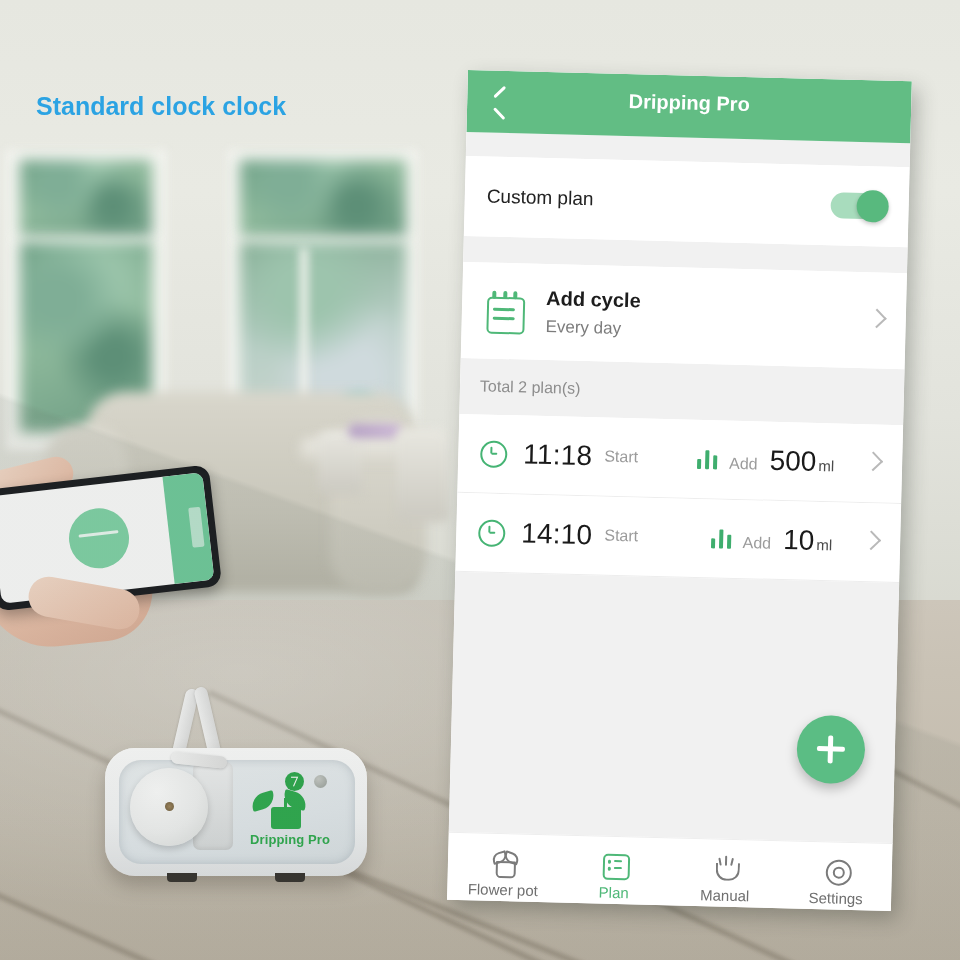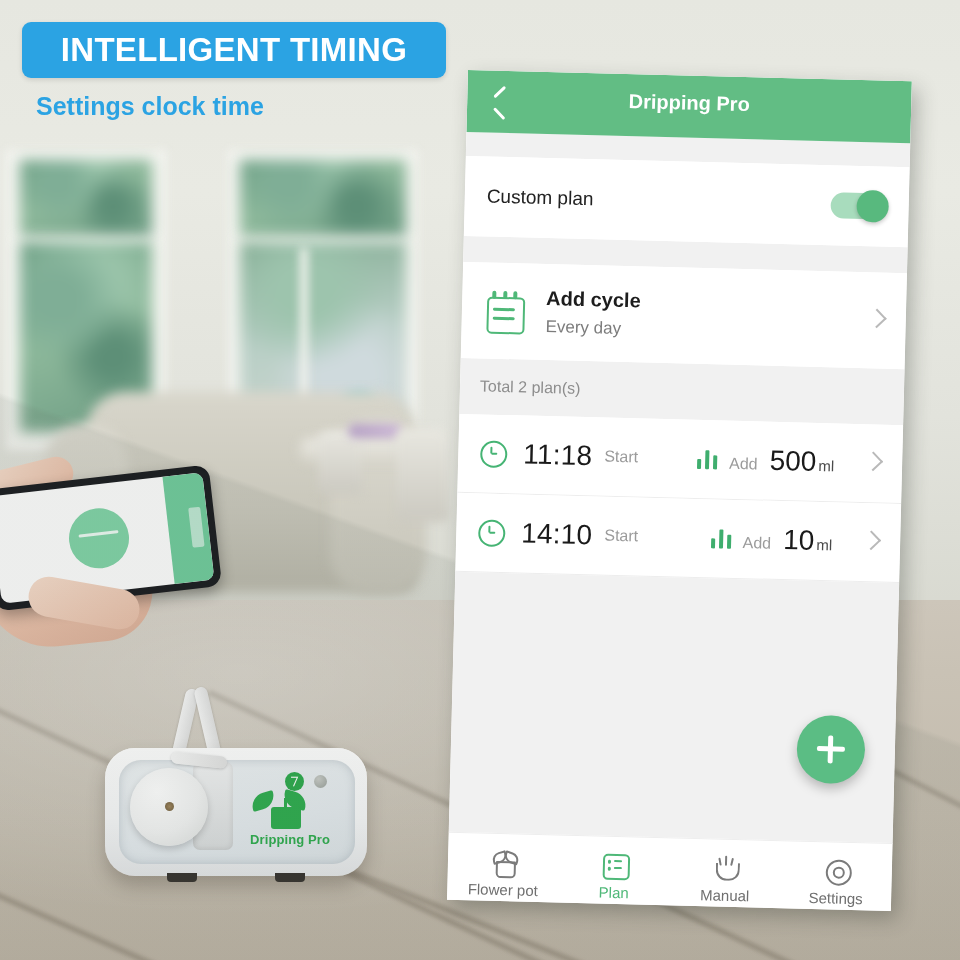--- a/index.html
+++ b/index.html
@@ -303,24 +303,21 @@
     <div class="led"></div>
     <div class="leaf leafL"></div>
     <div class="leaf leafR"></div>
     <div class="stem"></div>
     <div class="logo-pot"></div>
     <div class="dev-name">Dripping Pro</div>
   </div>
 
   <div class="sheen"></div>
 
-  <div class="banner">
-    <div class="t">INTELLIGENT TIMING</div>
-  </div>
-  <div class="subtitle">Settings clock time</div>
+  <div class="subtitle">Standard clock clock</div>
 
   <div class="phone">
 
     <div class="appbar">
       <div class="back"></div>
       <div class="apptitle">Dripping Pro</div>
     </div>
 
     <div class="gap gap-sm"></div>
 

